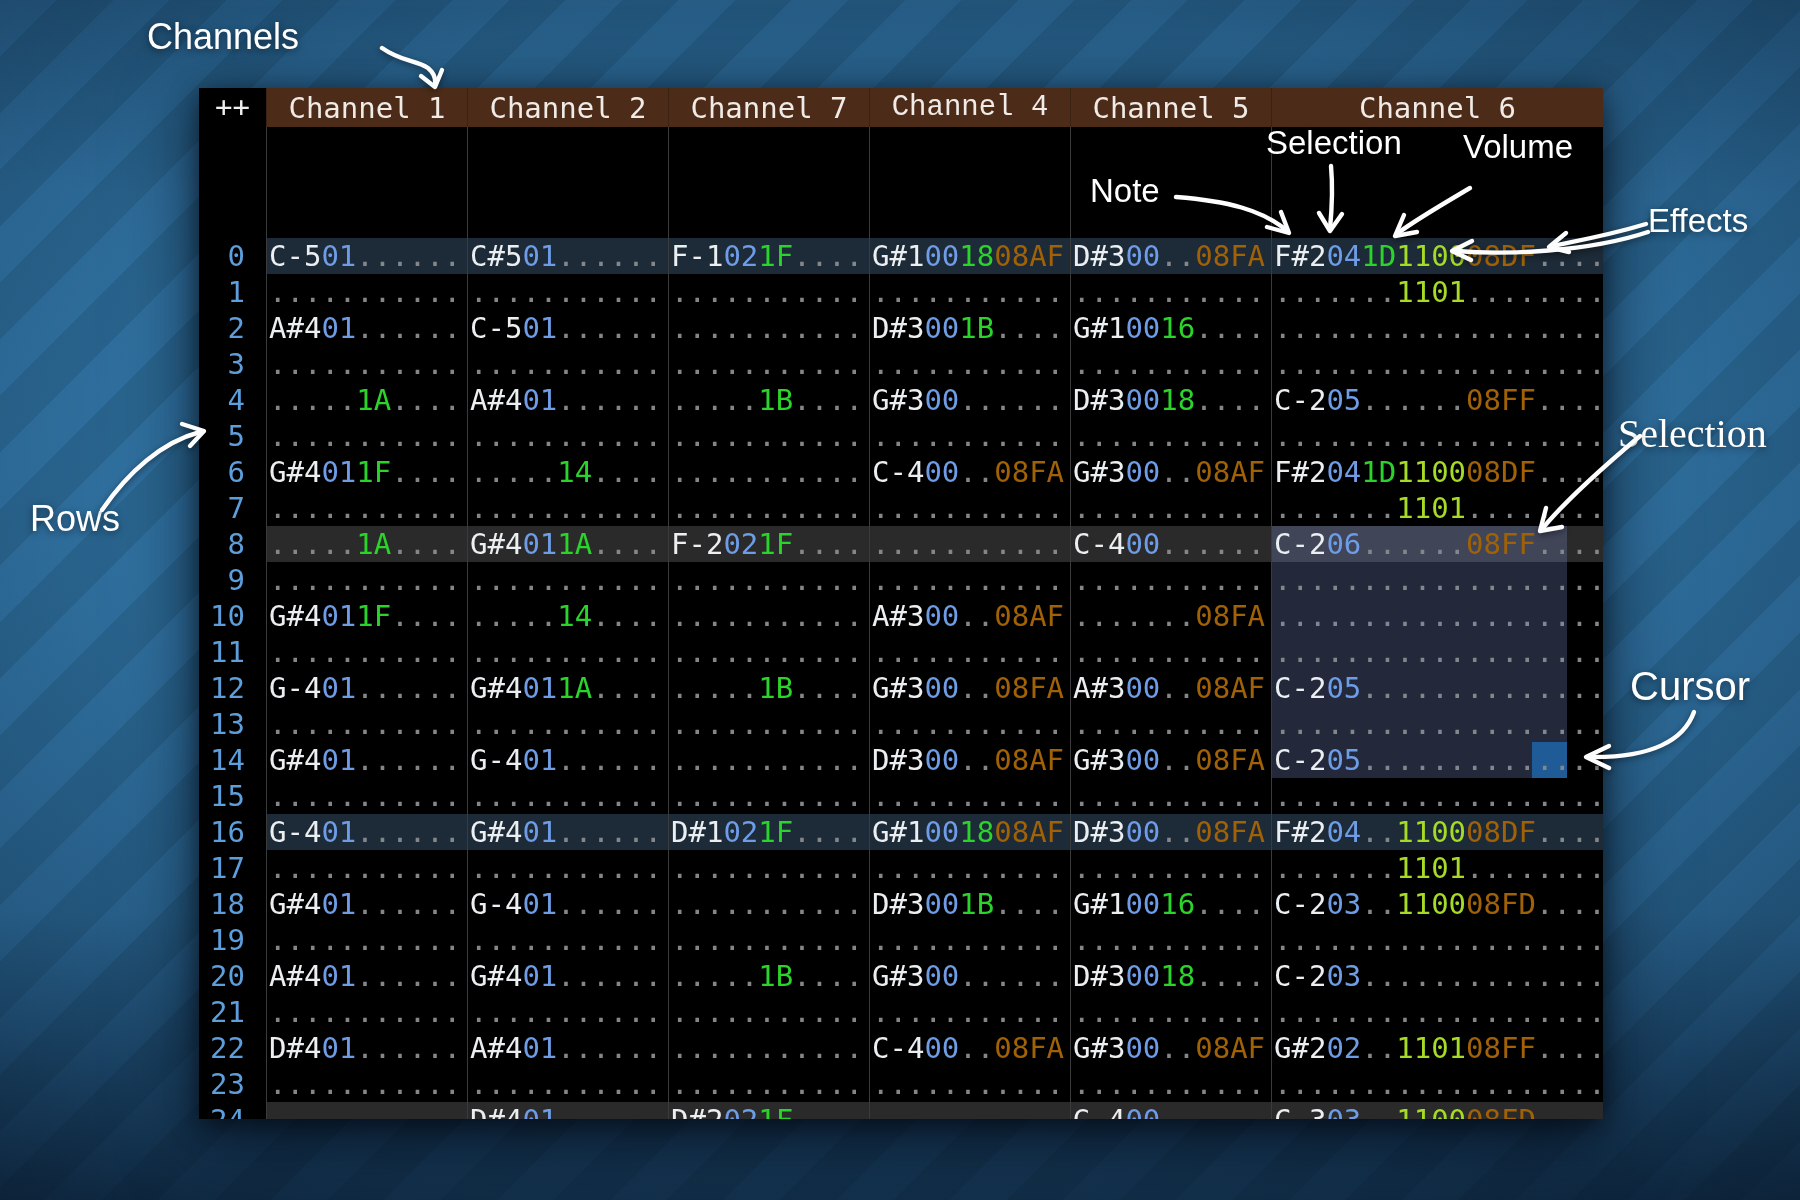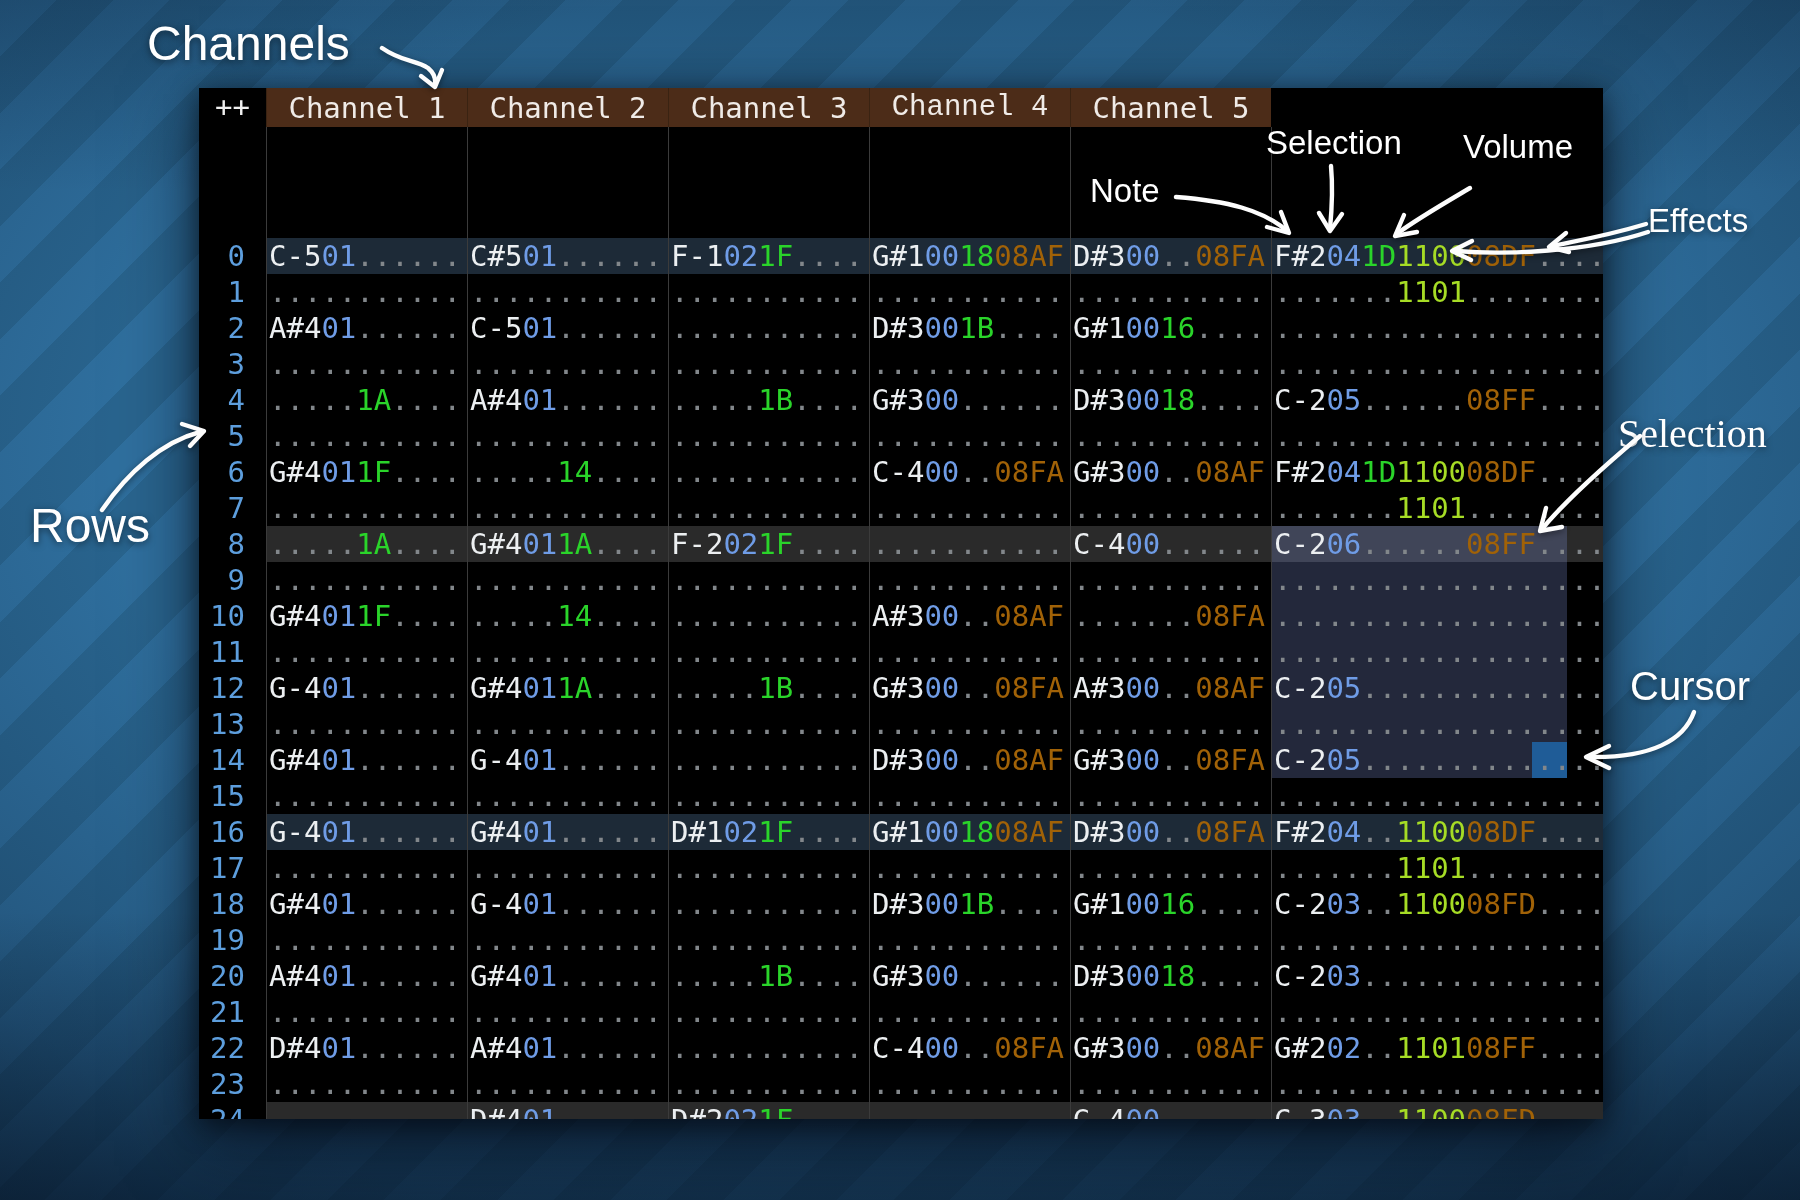--- a/index.html
+++ b/index.html
@@ -39,21 +39,21 @@
   .rnum{width:67px;box-sizing:border-box;text-align:right;padding-right:21px;color:#5d9edd;}
   .pcell{box-sizing:border-box;padding-left:3px;overflow:hidden;}
   .note{color:#eceff1;}
   .ins{color:#6f9ce6;}
   .vol{color:#2ad42a;}
   .fxl{color:#a6dc25;}
   .fxc{color:#a16207;}
   .dim{color:#82878b;}
   
   .anno{position:absolute;color:#ffffff;text-shadow:0 2px 7px rgba(0,0,0,0.5);white-space:nowrap;}
-  .anno-big{font-size:48px;}
+  .anno-big{font-size:36px;}
   .anno-mid{font-size:40px;}
   .anno-small{font-size:33px;}
   #arrows{position:absolute;inset:0;pointer-events:none;
           filter:drop-shadow(0 2px 3px rgba(0,0,0,0.45));}
   #arrows path{stroke:#fdfdfd;stroke-width:4.4;fill:none;stroke-linecap:round;stroke-linejoin:round;}
 </style>
 </head>
 <body>
 
 <div class="vignette"></div>
@@ -71,23 +71,24 @@
       <div class="sep" style="left: 469px;"></div>
       <div class="sep" style="left: 670px;"></div>
       <div class="sep" style="left: 871px;"></div>
       <div class="sep" style="left: 1072px;"></div>
     </div>
   <div class="content">
     <div class="header" id="chheader">
       <div class="corner">++</div>
     <div class="chhead" style="width: 201px;">Channel 1</div>
         <div class="chhead" style="width: 201px;">Channel 2</div>
-        <div class="chhead" style="width: 201px;">Channel 3</div>
+        <div class="chhead" style="width: 201px;">Channel 7</div>
         <div class="chhead" style="width: 201px; font-family: Liberation Mono, monospace;">Channel 4</div>
         <div class="chhead" style="width: 201px;">Channel 5</div>
+        <div class="chhead" style="width: 332px;">Channel 6</div>
       </div>
     <div class="gap"></div>
     <div id="patrows">
         <div class="prow"><div class="rnum">0</div><div class="pcell" style="width: 201px;"><span class="note">C-5</span><span class="ins">01</span><span class="dim">..</span><span class="dim">....</span></div><div class="pcell" style="width: 201px;"><span class="note">C#5</span><span class="ins">01</span><span class="dim">..</span><span class="dim">....</span></div><div class="pcell" style="width: 201px;"><span class="note">F-1</span><span class="ins">02</span><span class="vol">1F</span><span class="dim">....</span></div><div class="pcell" style="width: 201px;"><span class="note">G#1</span><span class="ins">00</span><span class="vol">18</span><span class="fxc">08AF</span></div><div class="pcell" style="width: 201px;"><span class="note">D#3</span><span class="ins">00</span><span class="dim">..</span><span class="fxc">08FA</span></div><div class="pcell" style="width: 332px;"><span class="note">F#2</span><span class="ins">04</span><span class="vol">1D</span><span class="fxl">1100</span><span class="fxc">08DF</span><span class="dim">....</span></div></div>
         <div class="prow"><div class="rnum">1</div><div class="pcell" style="width: 201px;"><span class="dim">...</span><span class="dim">..</span><span class="dim">..</span><span class="dim">....</span></div><div class="pcell" style="width: 201px;"><span class="dim">...</span><span class="dim">..</span><span class="dim">..</span><span class="dim">....</span></div><div class="pcell" style="width: 201px;"><span class="dim">...</span><span class="dim">..</span><span class="dim">..</span><span class="dim">....</span></div><div class="pcell" style="width: 201px;"><span class="dim">...</span><span class="dim">..</span><span class="dim">..</span><span class="dim">....</span></div><div class="pcell" style="width: 201px;"><span class="dim">...</span><span class="dim">..</span><span class="dim">..</span><span class="dim">....</span></div><div class="pcell" style="width: 332px;"><span class="dim">...</span><span class="dim">..</span><span class="dim">..</span><span class="fxl">1101</span><span class="dim">....</span><span class="dim">....</span></div></div>
         <div class="prow"><div class="rnum">2</div><div class="pcell" style="width: 201px;"><span class="note">A#4</span><span class="ins">01</span><span class="dim">..</span><span class="dim">....</span></div><div class="pcell" style="width: 201px;"><span class="note">C-5</span><span class="ins">01</span><span class="dim">..</span><span class="dim">....</span></div><div class="pcell" style="width: 201px;"><span class="dim">...</span><span class="dim">..</span><span class="dim">..</span><span class="dim">....</span></div><div class="pcell" style="width: 201px;"><span class="note">D#3</span><span class="ins">00</span><span class="vol">1B</span><span class="dim">....</span></div><div class="pcell" style="width: 201px;"><span class="note">G#1</span><span class="ins">00</span><span class="vol">16</span><span class="dim">....</span></div><div class="pcell" style="width: 332px;"><span class="dim">...</span><span class="dim">..</span><span class="dim">..</span><span class="dim">....</span><span class="dim">....</span><span class="dim">....</span></div></div>
         <div class="prow"><div class="rnum">3</div><div class="pcell" style="width: 201px;"><span class="dim">...</span><span class="dim">..</span><span class="dim">..</span><span class="dim">....</span></div><div class="pcell" style="width: 201px;"><span class="dim">...</span><span class="dim">..</span><span class="dim">..</span><span class="dim">....</span></div><div class="pcell" style="width: 201px;"><span class="dim">...</span><span class="dim">..</span><span class="dim">..</span><span class="dim">....</span></div><div class="pcell" style="width: 201px;"><span class="dim">...</span><span class="dim">..</span><span class="dim">..</span><span class="dim">....</span></div><div class="pcell" style="width: 201px;"><span class="dim">...</span><span class="dim">..</span><span class="dim">..</span><span class="dim">....</span></div><div class="pcell" style="width: 332px;"><span class="dim">...</span><span class="dim">..</span><span class="dim">..</span><span class="dim">....</span><span class="dim">....</span><span class="dim">....</span></div></div>
         <div class="prow"><div class="rnum">4</div><div class="pcell" style="width: 201px;"><span class="dim">...</span><span class="dim">..</span><span class="vol">1A</span><span class="dim">....</span></div><div class="pcell" style="width: 201px;"><span class="note">A#4</span><span class="ins">01</span><span class="dim">..</span><span class="dim">....</span></div><div class="pcell" style="width: 201px;"><span class="dim">...</span><span class="dim">..</span><span class="vol">1B</span><span class="dim">....</span></div><div class="pcell" style="width: 201px;"><span class="note">G#3</span><span class="ins">00</span><span class="dim">..</span><span class="dim">....</span></div><div class="pcell" style="width: 201px;"><span class="note">D#3</span><span class="ins">00</span><span class="vol">18</span><span class="dim">....</span></div><div class="pcell" style="width: 332px;"><span class="note">C-2</span><span class="ins">05</span><span class="dim">..</span><span class="dim">....</span><span class="fxc">08FF</span><span class="dim">....</span></div></div>
         <div class="prow"><div class="rnum">5</div><div class="pcell" style="width: 201px;"><span class="dim">...</span><span class="dim">..</span><span class="dim">..</span><span class="dim">....</span></div><div class="pcell" style="width: 201px;"><span class="dim">...</span><span class="dim">..</span><span class="dim">..</span><span class="dim">....</span></div><div class="pcell" style="width: 201px;"><span class="dim">...</span><span class="dim">..</span><span class="dim">..</span><span class="dim">....</span></div><div class="pcell" style="width: 201px;"><span class="dim">...</span><span class="dim">..</span><span class="dim">..</span><span class="dim">....</span></div><div class="pcell" style="width: 201px;"><span class="dim">...</span><span class="dim">..</span><span class="dim">..</span><span class="dim">....</span></div><div class="pcell" style="width: 332px;"><span class="dim">...</span><span class="dim">..</span><span class="dim">..</span><span class="dim">....</span><span class="dim">....</span><span class="dim">....</span></div></div>
         <div class="prow"><div class="rnum">6</div><div class="pcell" style="width: 201px;"><span class="note">G#4</span><span class="ins">01</span><span class="vol">1F</span><span class="dim">....</span></div><div class="pcell" style="width: 201px;"><span class="dim">...</span><span class="dim">..</span><span class="vol">14</span><span class="dim">....</span></div><div class="pcell" style="width: 201px;"><span class="dim">...</span><span class="dim">..</span><span class="dim">..</span><span class="dim">....</span></div><div class="pcell" style="width: 201px;"><span class="note">C-4</span><span class="ins">00</span><span class="dim">..</span><span class="fxc">08FA</span></div><div class="pcell" style="width: 201px;"><span class="note">G#3</span><span class="ins">00</span><span class="dim">..</span><span class="fxc">08AF</span></div><div class="pcell" style="width: 332px;"><span class="note">F#2</span><span class="ins">04</span><span class="vol">1D</span><span class="fxl">1100</span><span class="fxc">08DF</span><span class="dim">....</span></div></div>

